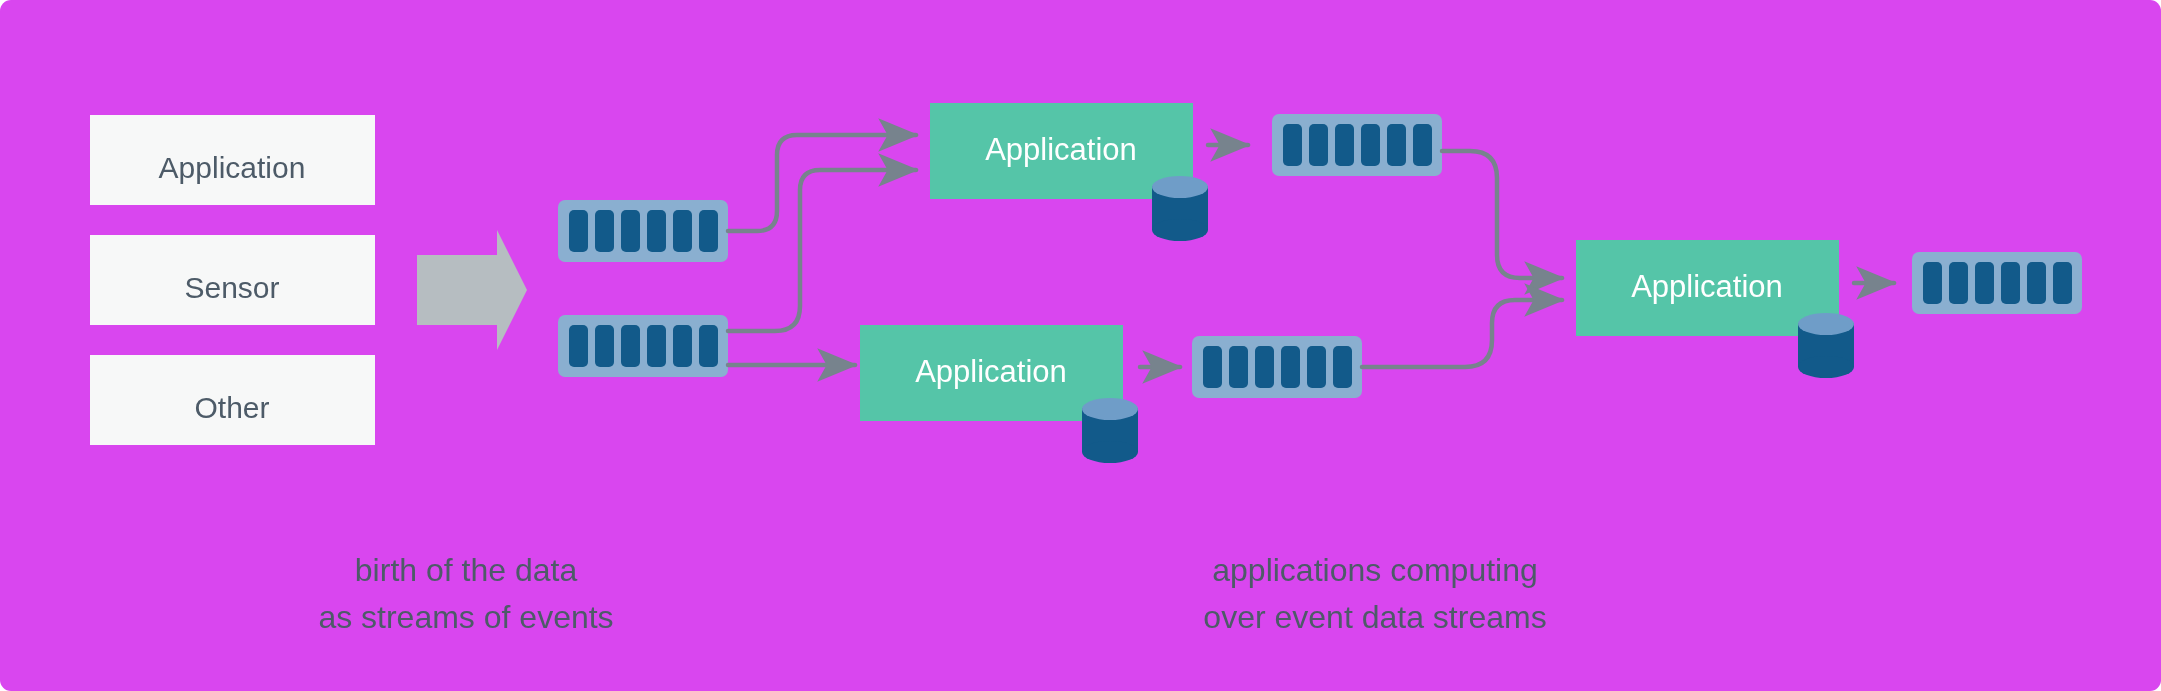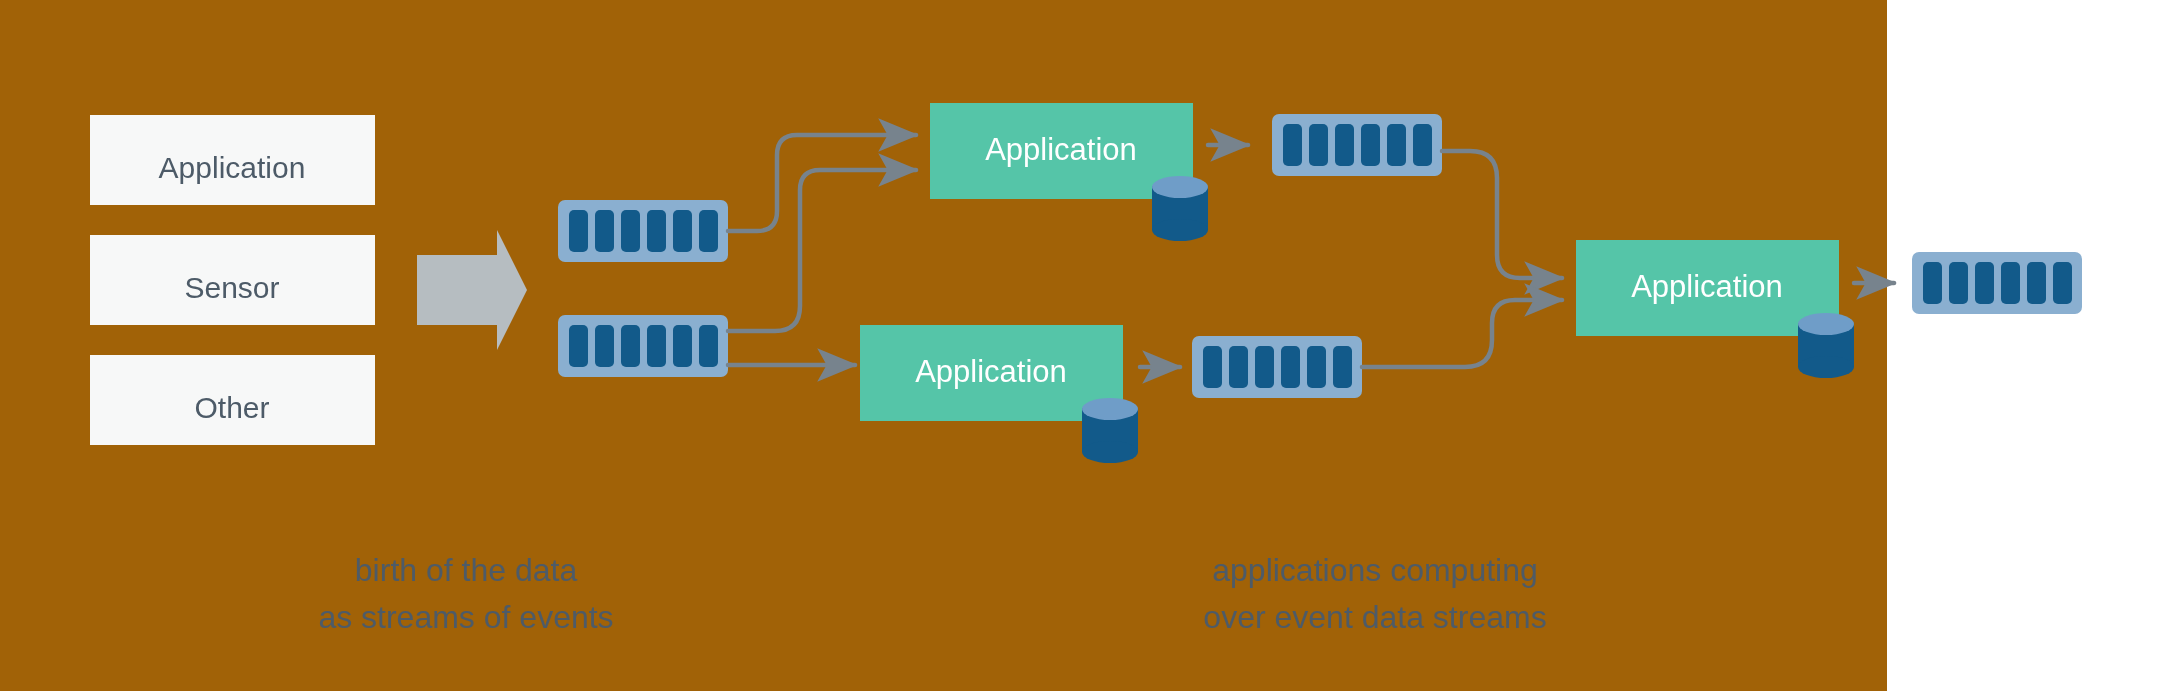--- a/index.html
+++ b/index.html
@@ -8,23 +8,24 @@
     background: #ffffff;
   }
   body {
     width: 2161px;
     height: 691px;
     overflow: hidden;
     font-family: "Liberation Sans", sans-serif;
   }
   #stage {
     position: relative;
-    width: 1887px;
+    width: 2161px;
     height: 691px;
-    background: #a16207;
+    background: #d946ef;
+    border-radius: 11px;
   }
   #diagram {
     position: absolute;
     left: 0;
     top: 0;
     width: 2161px;
     height: 691px;
     display: block;
   }
   .src-label {

